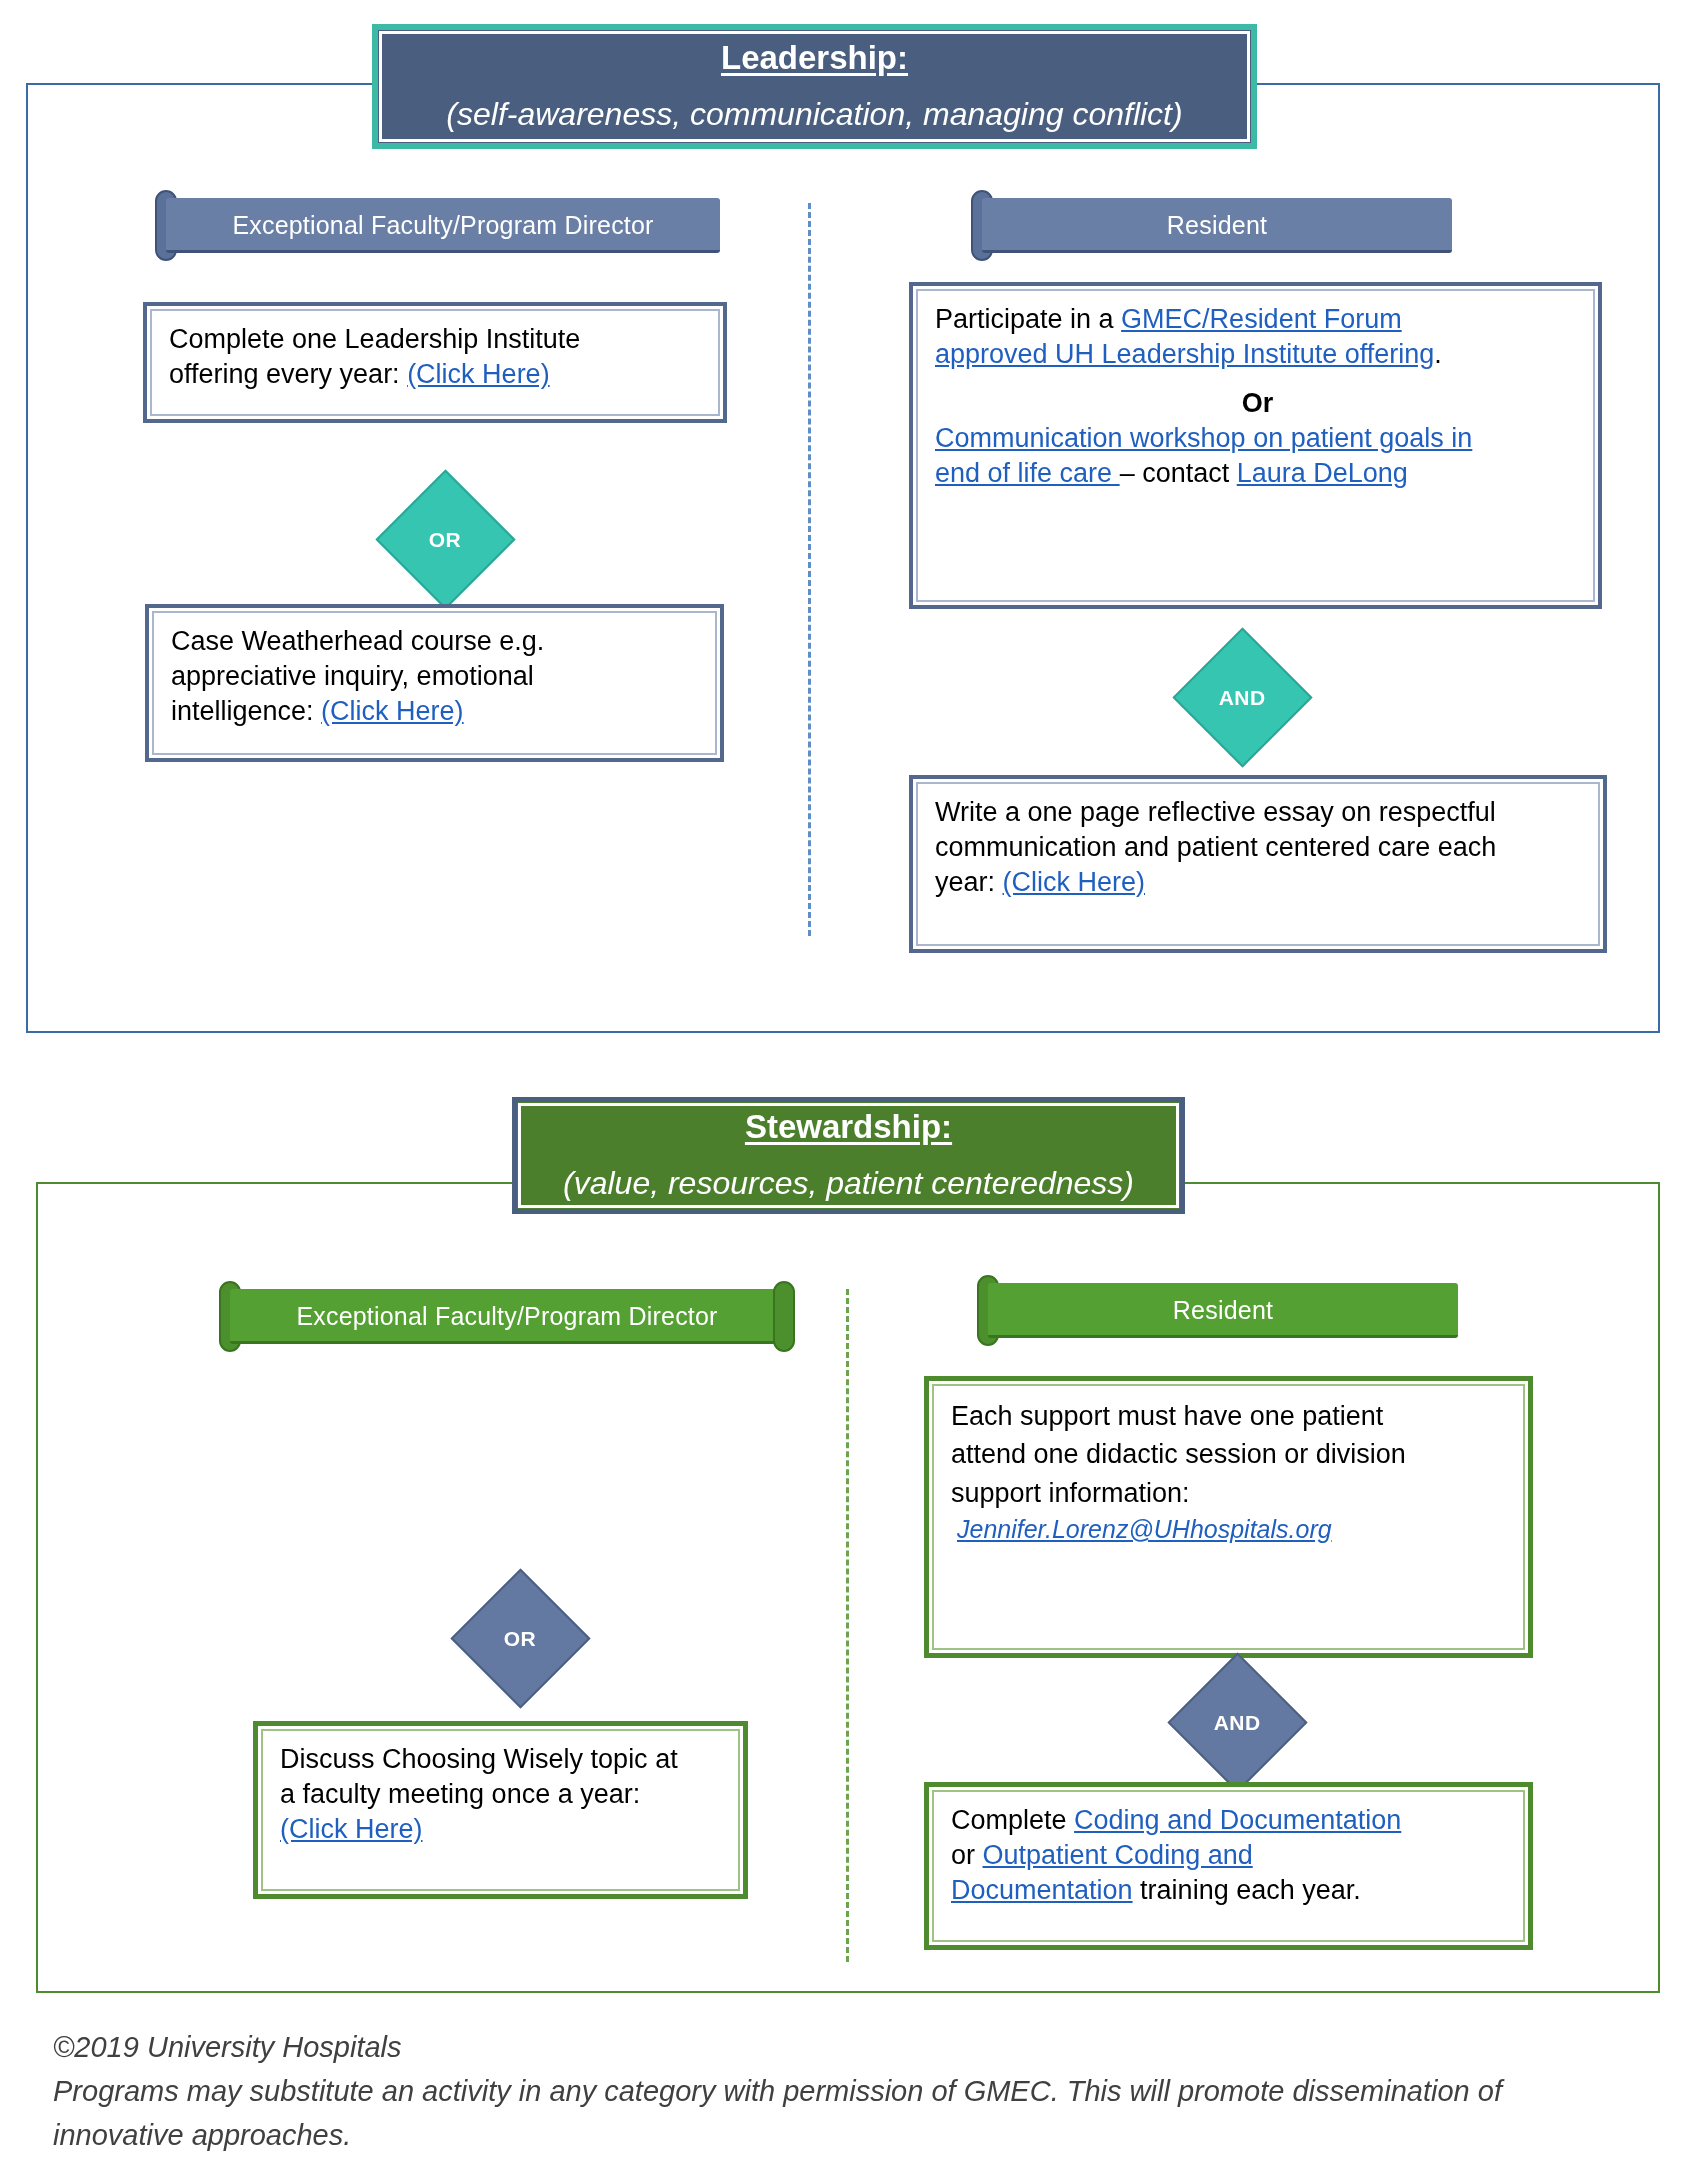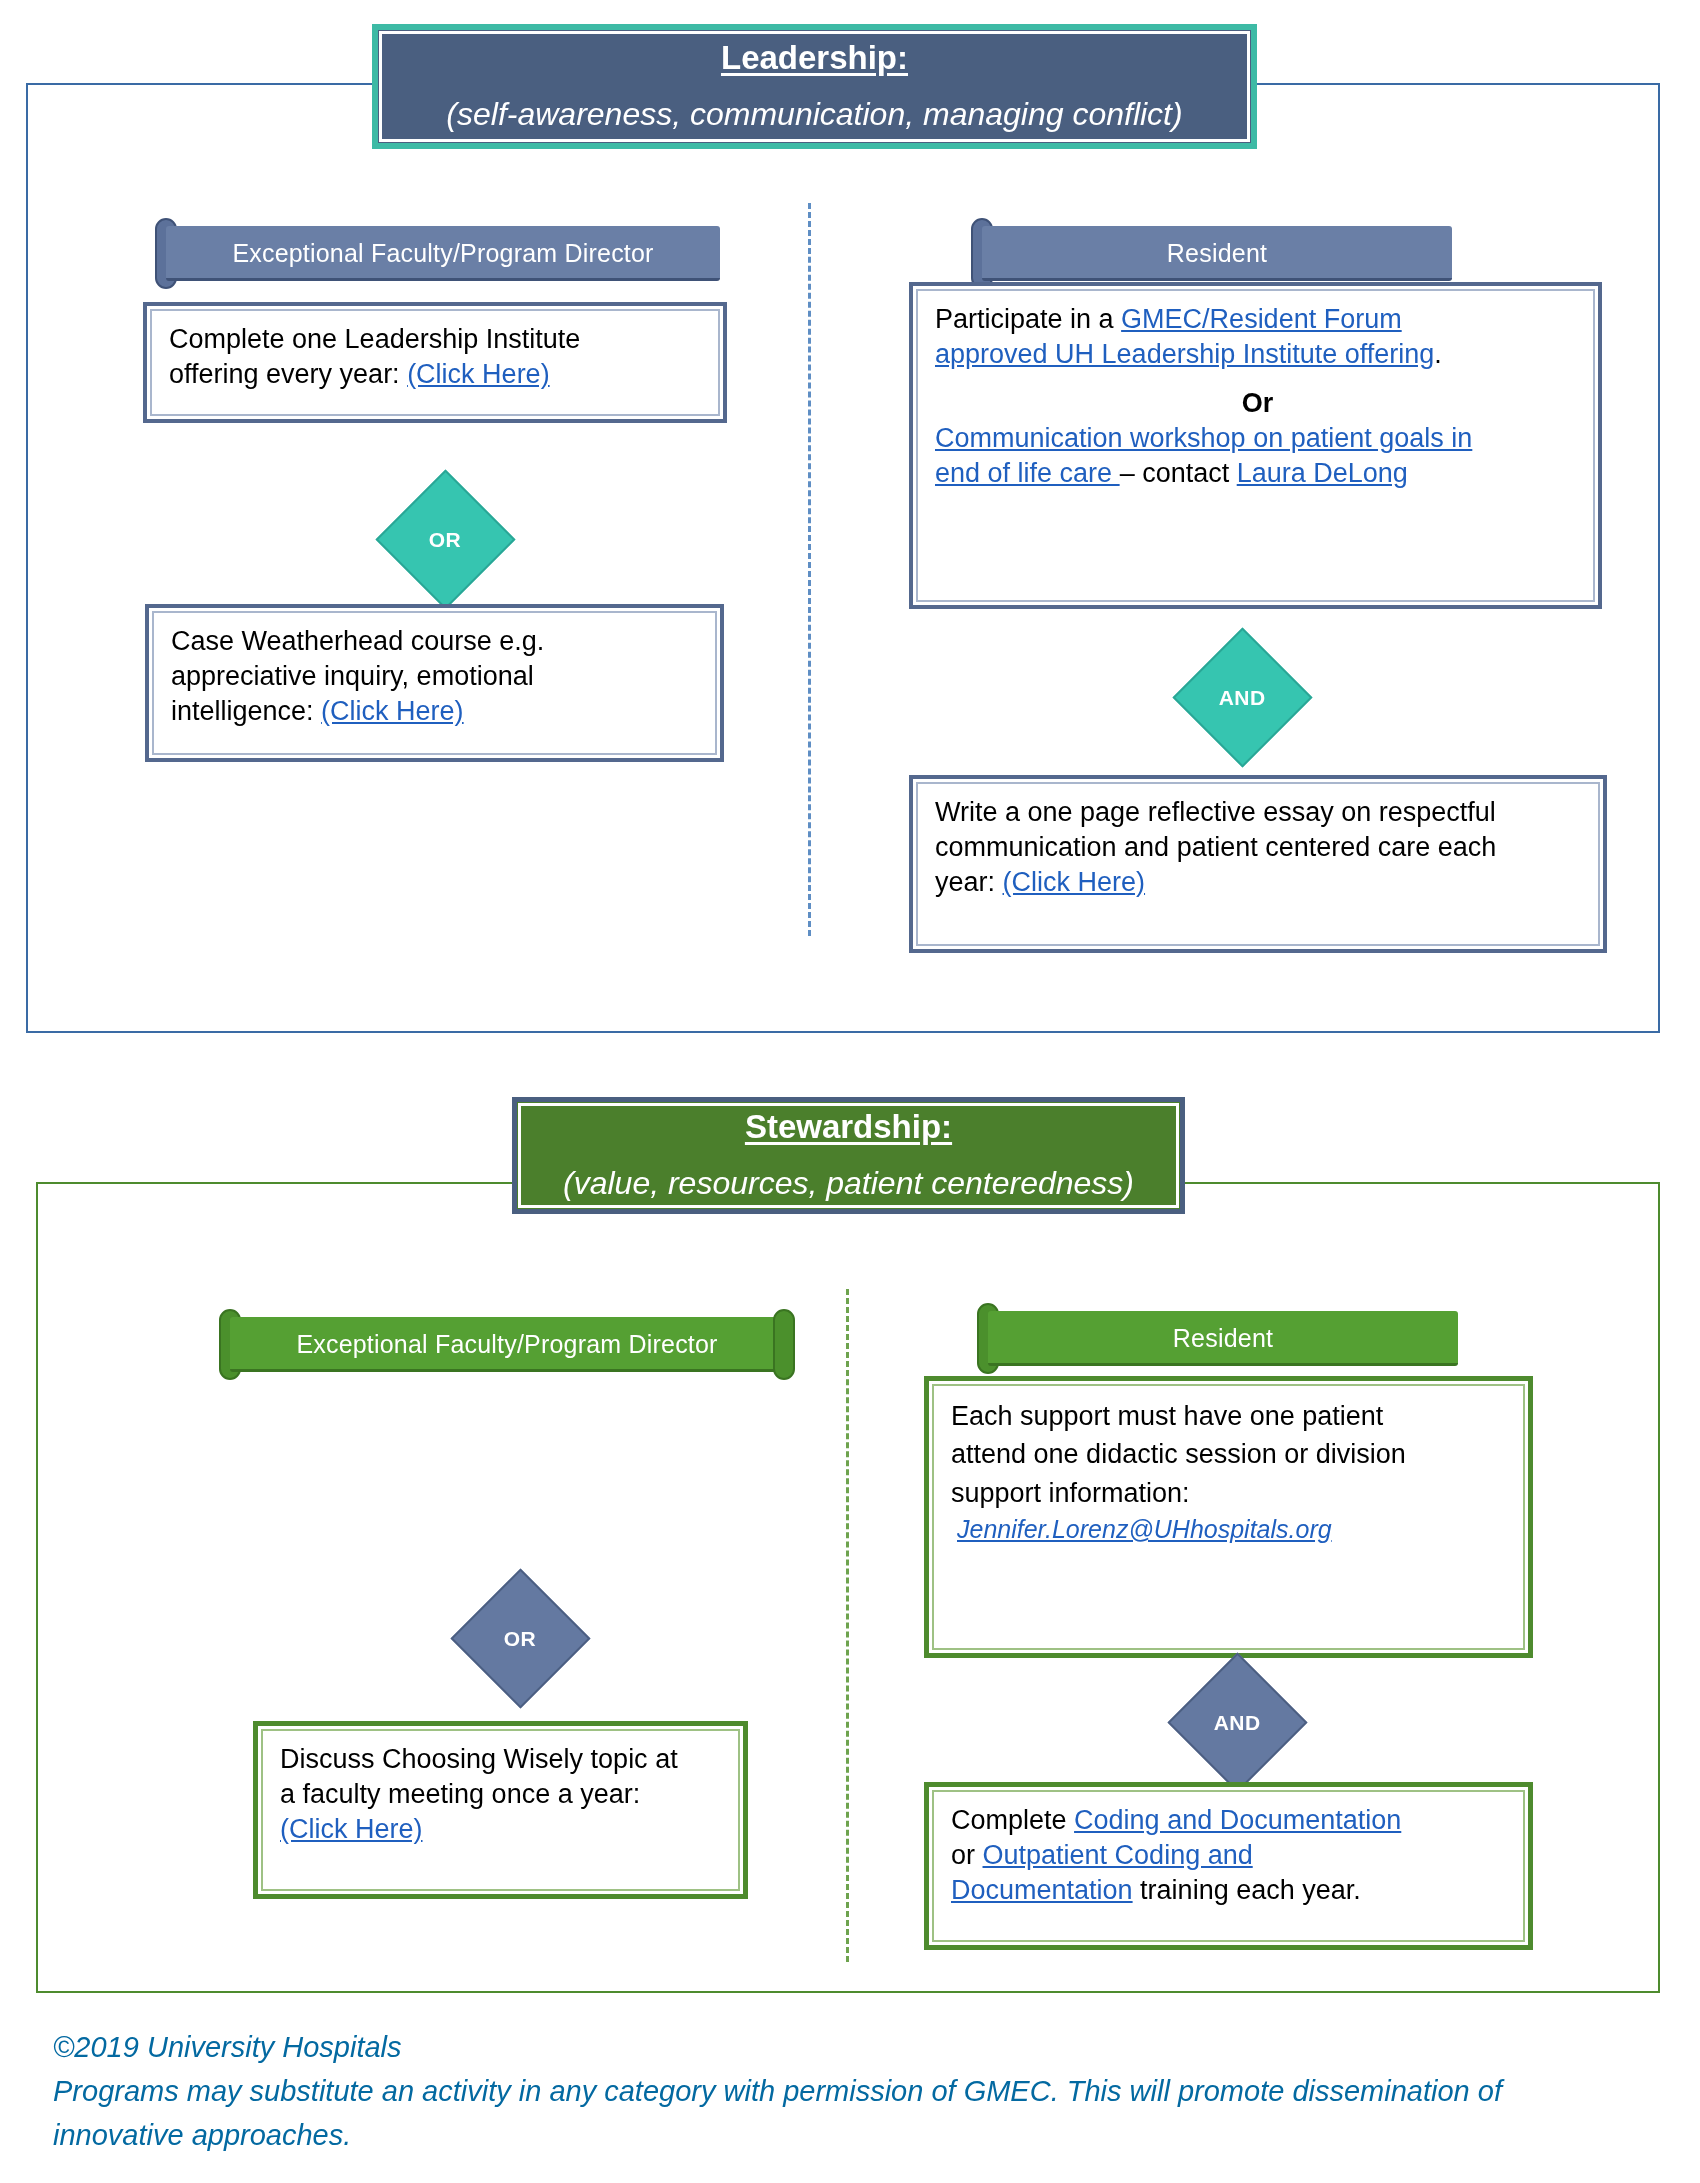--- a/index.html
+++ b/index.html
@@ -52,21 +52,20 @@
   .banner-sub{
     font-style:italic; font-size:32px; margin-top:18px;
   }
 
   
   .ribbon{
     position:absolute; box-sizing:border-box;
     display:flex; align-items:center; justify-content:center;
     color:#ffffff; font-size:25px; letter-spacing:0.2px;
     height:55px;
-    margin-top:28px;
   }
   .ribbon .ribbon-body{
     position:absolute; inset:0 0 0 0;
     border-radius:3px;
   }
   .ribbon .curl-l, .ribbon .curl-r{
     position:absolute; width:22px; height:71px; border-radius:11px; top:-8px;
   }
   .ribbon .curl-l{left:-11px;}
   .ribbon .curl-r{right:-11px;}
@@ -140,21 +139,21 @@
   .vdash{
     position:absolute; width:0;
     border-left:3px dashed #5f8ec4;
   }
   #vdash-lead{left:808px; top:203px; height:733px;}
   #vdash-stew{left:846px; top:1289px; height:673px; border-left-color:#6ea34e;}
 
   
   #footer{
     position:absolute; left:53px; top:2025px; width:1604px;
-    font-style:italic; font-size:29px; line-height:1.52; color:#0369a1;
+    font-style:italic; font-size:29px; line-height:1.52; color:#404040;
   }
   #footer .f-line{display:block;}
 </style>
 </head>
 <body>
 
 <div class="page">
 
   <div class="section-frame" id="leadership-frame"></div>
 

